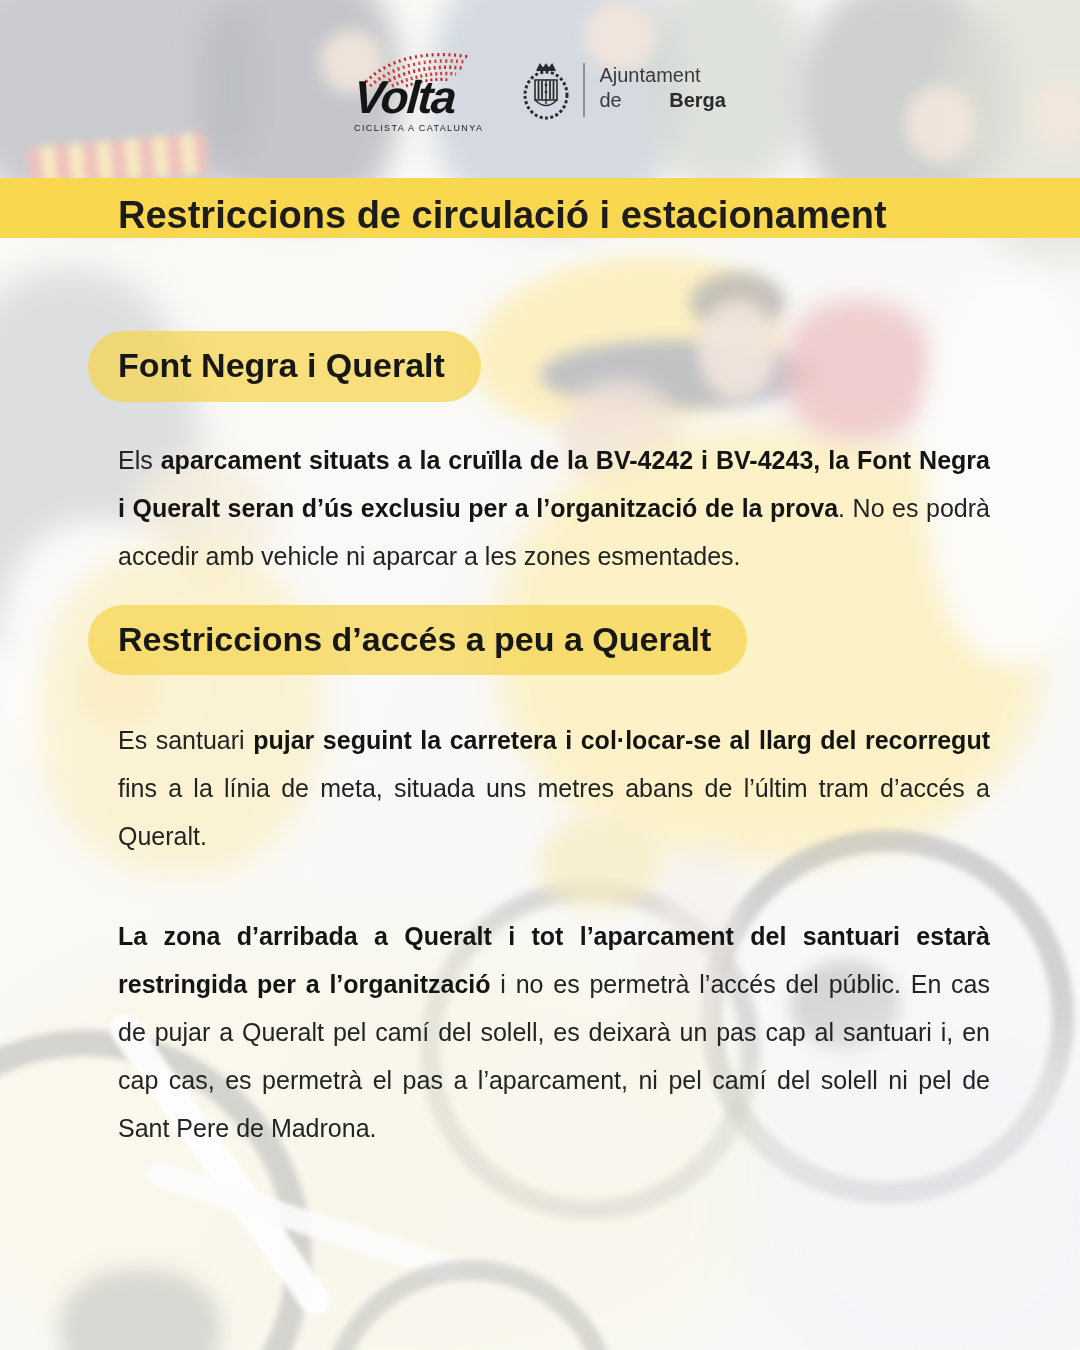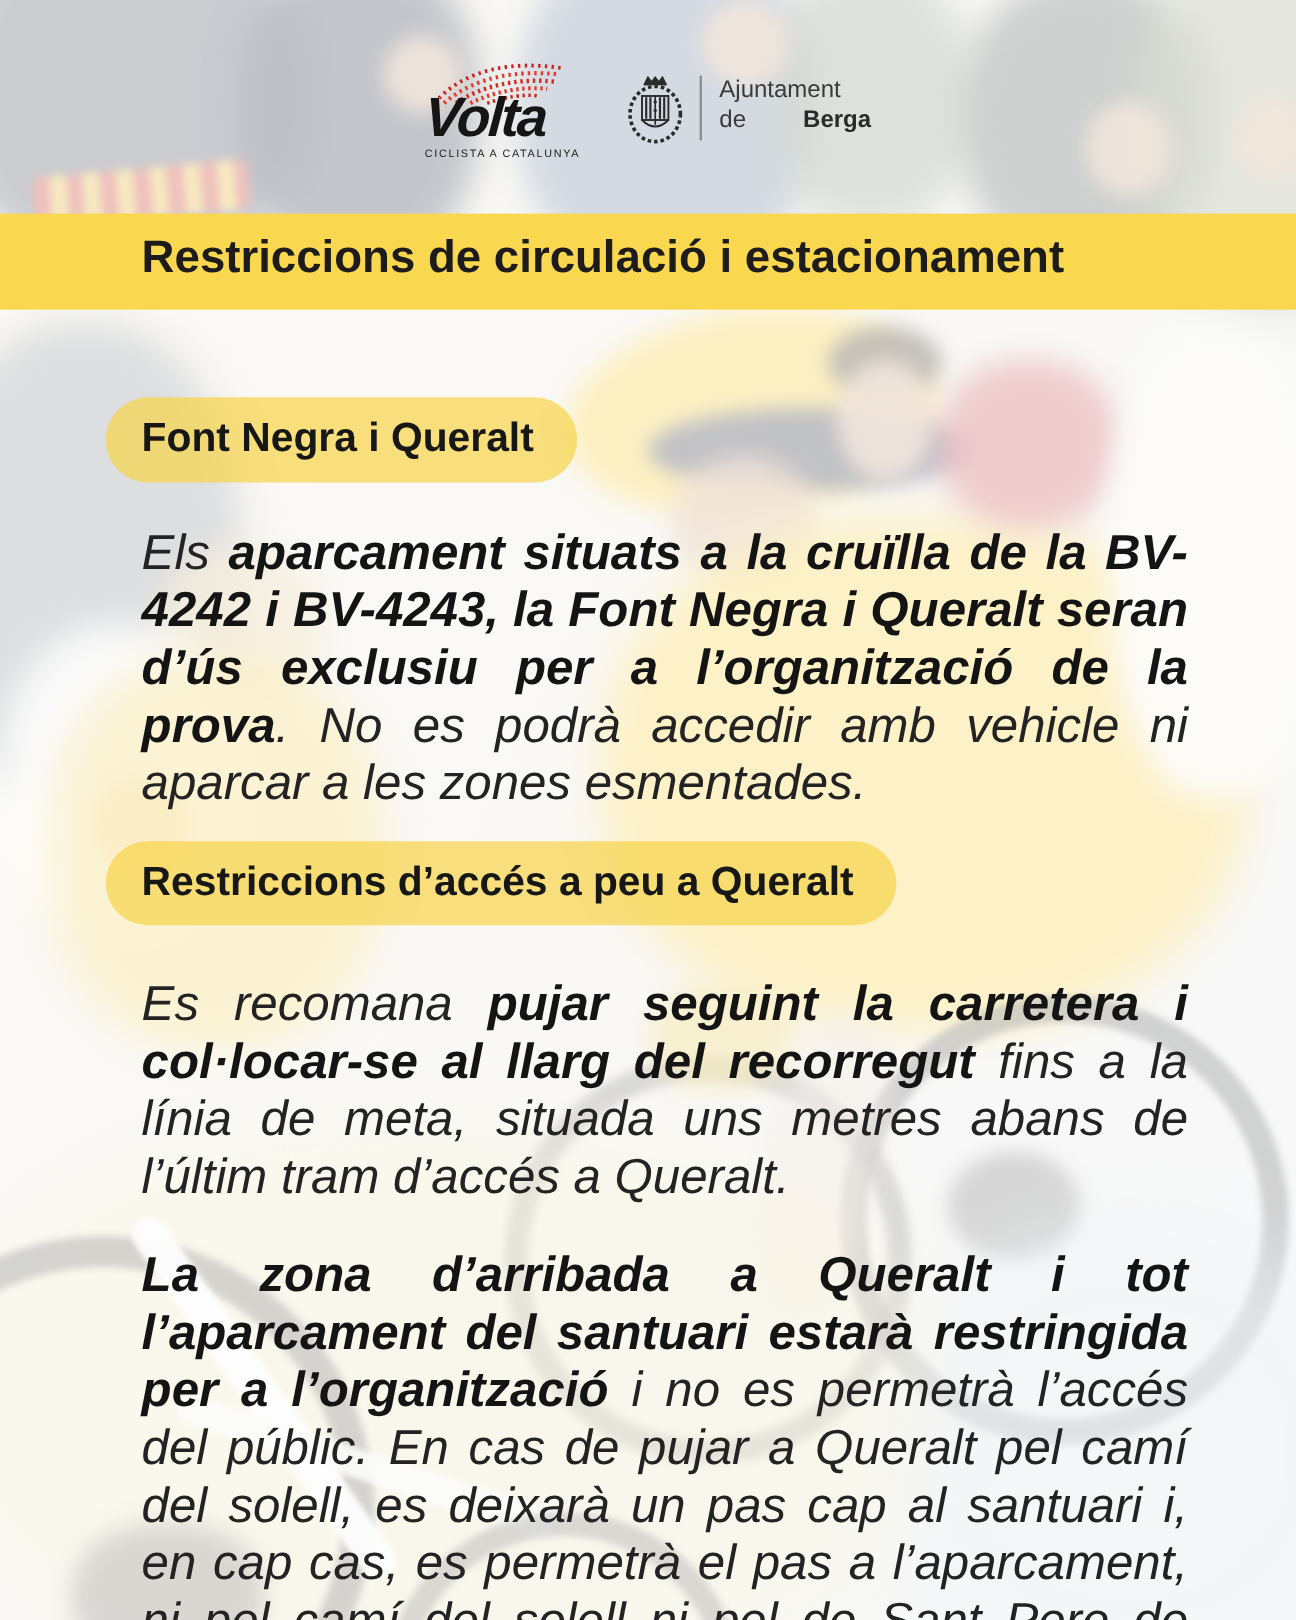--- a/index.html
+++ b/index.html
@@ -32,44 +32,44 @@
     margin-top: 3px; text-align: right; padding-right: 2px;
   }
   .berga-logo { display: flex; align-items: flex-start; }
   .berga-crest { flex: 0 0 auto; }
   .berga-divider { width: 2px; height: 54px; background: #8f8f8f; margin: 0 14px 0 12px; }
   .berga-text { font-size: 20px; color: #3a3a3a; line-height: 1.25; }
   .berga-text strong { color: #2b2b2b; margin-left: 42px; }
 
   
   .banner {
-    position: absolute; top: 178px; left: 0; width: 100%; height: 80px;
+    position: absolute; top: 178px; left: 0; width: 100%; height: 60px;
     background: var(--banner_yellow, #F9D84F); z-index: 2;
   }
   .banner h1 {
     margin: 0; padding-left: 118px; font-size: 38px; font-weight: 700;
     color: #1d1c1a; line-height: 74px; letter-spacing: 0;
   }
 
   
   .content { position: absolute; top: 252px; left: 0; right: 0; z-index: 2; }
   .pill {
     width: fit-content; margin-left: 88px; padding: 13px 36px 15px 30px;
     border-radius: 38px; background: var(--pill_yellow, rgba(247,212,76,0.72));
   }
   .pill h2 { margin: 0; font-size: 34px; font-weight: 700; color: #171716; line-height: 1.25; }
   .pill-1 { margin-top: 79px; }
   .pill-2 { margin-top: 25px; }
   p.body-text {
-    margin: 34px 90px 0 118px; font-size: 41px; line-height: 48px;
-    text-align: justify; color: var(--text_color, #232323); hyphens: none; font-style: italic;
+    margin: 34px 90px 0 118px; font-size: 25px; line-height: 48px;
+    text-align: justify; color: var(--text_color, #232323); hyphens: none;
   }
   p.body-text strong { font-weight: 700; color: #141414; }
   p.p2 { margin-top: 41px; }
-  p.p3 { margin-top: 34px; }
+  p.p3 { margin-top: 52px; }
 </style>
 </head>
 <body>
 
 <div class="poster">
 
   <div class="bg">
 
     <div class="blob" style="left:-40px;top:-60px;width:300px;height:280px;background:rgba(65,72,88,.85);filter:blur(14px);"></div>
     <div class="blob" style="left:200px;top:-40px;width:200px;height:260px;background:rgba(45,52,70,.85);filter:blur(14px);"></div>
@@ -159,17 +159,17 @@
 
   <main class="content">
     <div class="pill pill-1">
       <h2>Font Negra i Queralt</h2>
     </div>
     <p class="body-text p1"><span>Els </span><strong>aparcament situats a la cruïlla de la BV-4242 i BV-4243, la Font Negra i Queralt seran d’ús exclusiu per a l’organització de la prova</strong><span>. No es podrà accedir amb vehicle ni aparcar a les zones esmentades.</span></p>
 
     <div class="pill pill-2">
       <h2>Restriccions d’accés a peu a Queralt</h2>
     </div>
-    <p class="body-text p2"><span>Es recomana </span><strong>pujar seguint la carretera i col·locar-se al llarg del recorregut</strong><span> fins a la línia de meta, situada uns metres abans de l’últim tram d’accés a Queralt.</span></p>
+    <p class="body-text p2"><span>Es santuari </span><strong>pujar seguint la carretera i col·locar-se al llarg del recorregut</strong><span> fins a la línia de meta, situada uns metres abans de l’últim tram d’accés a Queralt.</span></p>
     <p class="body-text p3"><strong>La zona d’arribada a Queralt i tot l’aparcament del santuari estarà restringida per a l’organització</strong><span> i no es permetrà l’accés del públic. En cas de pujar a Queralt pel camí del solell, es deixarà un pas cap al santuari i, en cap cas, es permetrà el pas a l’aparcament, ni pel camí del solell ni pel de Sant Pere de Madrona.</span></p>
   </main>
 
 </div>
 
 </body></html>

